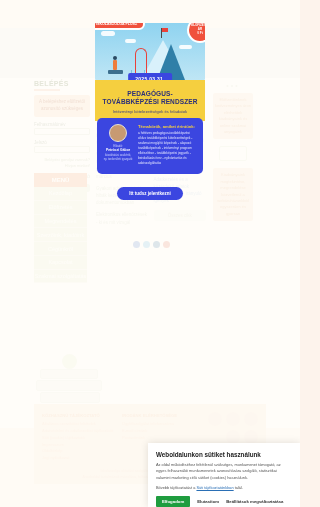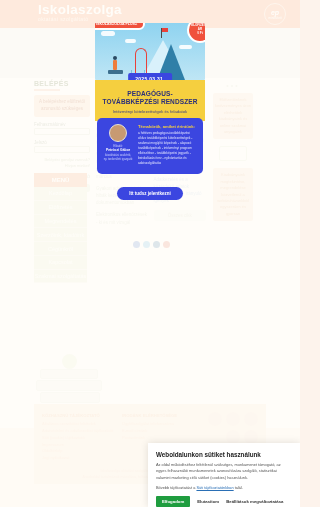--- a/index.html
+++ b/index.html
@@ -152,30 +152,20 @@
 </head>
 <body>
 
 <div id="root">
 
   <div class="page">
 
     <div class="band"></div>
     <div class="contentwhite"></div>
 
-    <div class="topbar">
-      <div class="logo-wrap">
-        <div class="logo-main">Iskolaszolga</div>
-        <div class="logo-sub">oktatási szolgáltató</div>
-      </div>
-      <div class="hdr-badge">
-        <div class="bm">ep</div>
-        <div class="bs">minősített</div>
-      </div>
-    </div>
 
     <div class="lcol">
       <div class="lcol-title">BELÉPÉS</div>
       <div class="lcol-rule"></div>
       <div class="lbox-orange">A belépéshez előfizetői azonosító szükséges</div>
       <div class="lfield-label">Felhasználónév</div>
       <div class="lfield"></div>
       <div class="lfield-label">Jelszó</div>
       <div class="lfield"></div>
       <div class="lsmall">Belépési gondjai vannak? Hívjon minket!</div>

